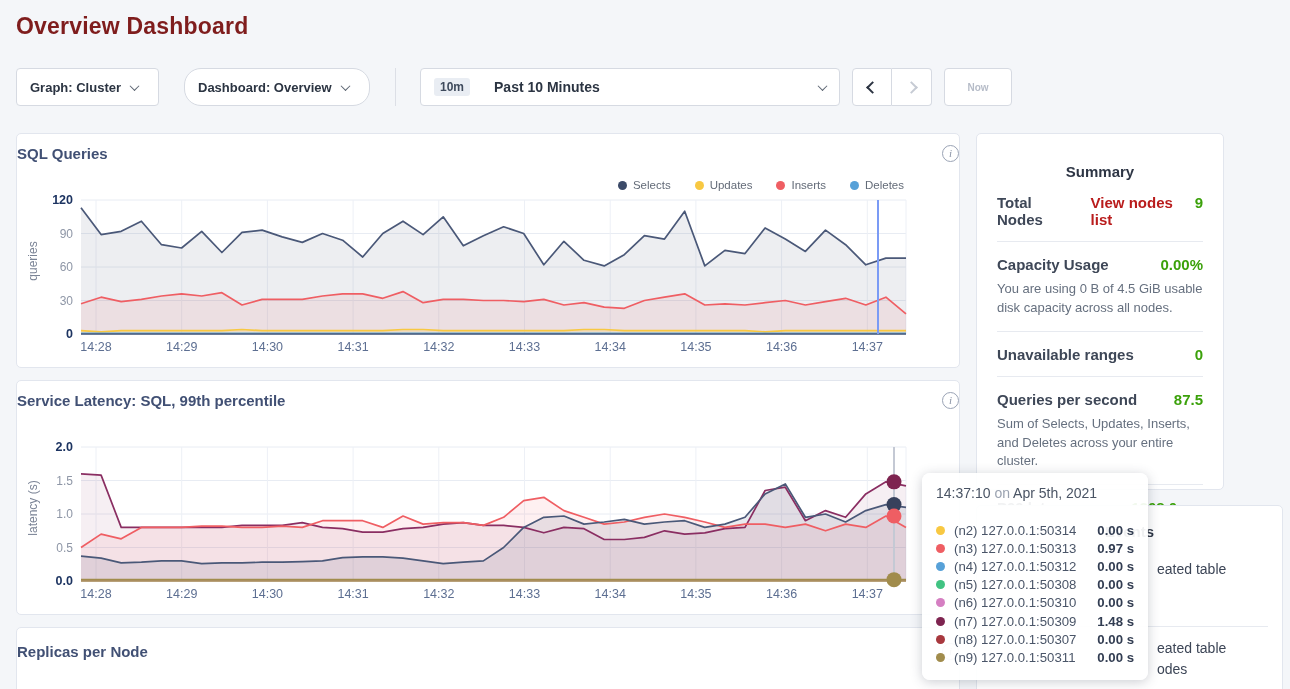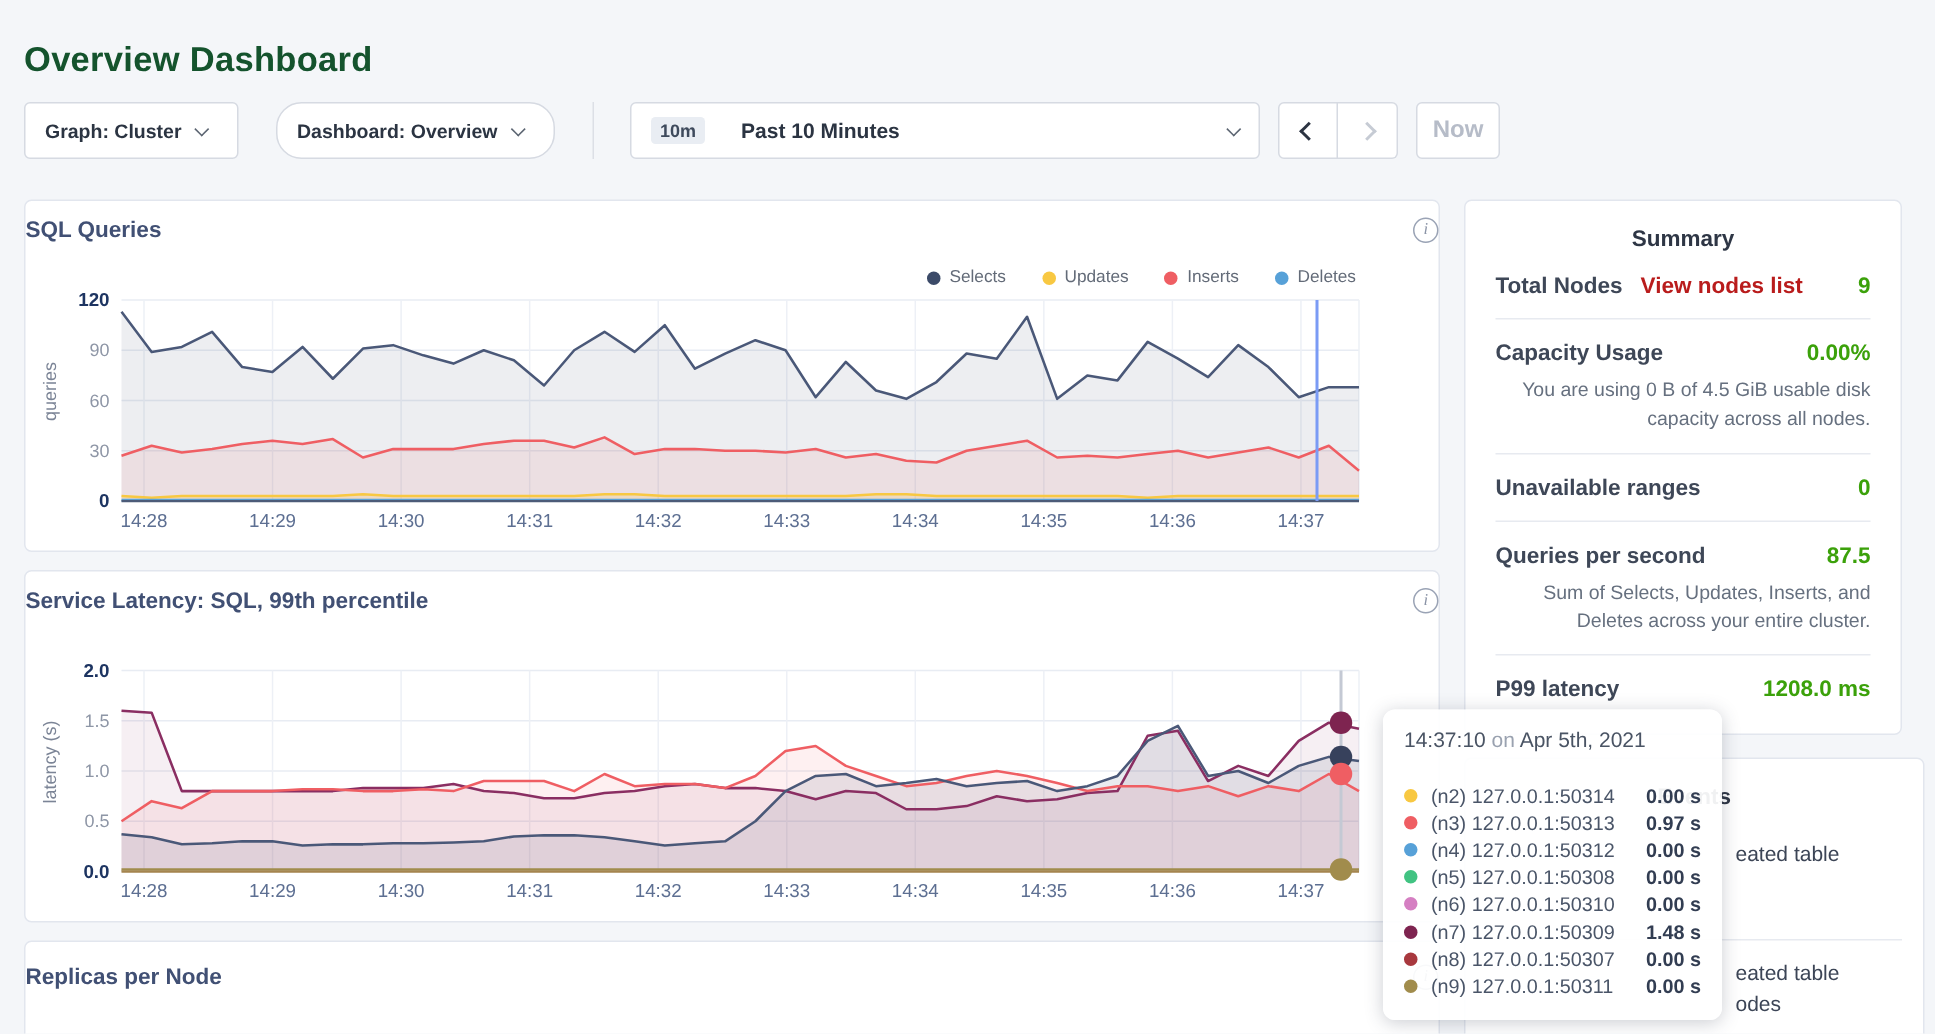--- a/index.html
+++ b/index.html
@@ -4,22 +4,22 @@
 <style>
   * { margin:0; padding:0; box-sizing:border-box; }
   html,body { width:1290px; height:689px; }
   body {
     position:relative; overflow:hidden;
     background:#f4f6f9;
     font-family:"Liberation Sans", sans-serif;
     color:#2b3442;
   }
   .page-title {
-    position:absolute; left:16px; top:26px;
-    font-size:23px; font-weight:700; color:#14532d; letter-spacing:.2px;
+    position:absolute; left:16px; top:13px;
+    font-size:23px; font-weight:700; color:#7f1d1d; letter-spacing:.2px;
   }
   
   .btnish {
     position:absolute; top:68px; height:38px;
     background:#fff; border:1px solid #d6dae2; border-radius:4px;
     display:flex; align-items:center; padding:0 13px;
     font-size:13px; font-weight:700; color:#2b3442; cursor:pointer;
   }
   .chev { width:7px; height:7px; border-right:1.6px solid #5b6471; border-bottom:1.6px solid #5b6471;
     transform:rotate(45deg) translate(-1px,-1px); margin-left:10px; }
@@ -28,21 +28,21 @@
   .time-badge { background:#e9edf3; color:#3e4a5c; font-size:12px; font-weight:700;
     border-radius:3px; padding:2px 6px; margin-right:24px; }
   .arrow-group { position:absolute; left:852px; top:68px; display:flex; }
   .arrow-btn { width:40px; height:38px; background:#fff; border:1px solid #d6dae2;
     display:flex; align-items:center; justify-content:center; cursor:pointer; }
   .arrow-btn.prev { border-radius:4px 0 0 4px; }
   .arrow-btn.next { border-radius:0 4px 4px 0; border-left:none; }
   .chev-big { width:9px; height:9px; border-right:2.2px solid #2c3442; border-bottom:2.2px solid #2c3442; }
   .chev-left  { transform:rotate(135deg); }
   .chev-right { transform:rotate(-45deg); border-color:#c6cbd4; }
-  .now-btn { left:944px; width:56px; justify-content:center; font-size:16px; color:#b6bcc8; cursor:default; }
+  .now-btn { left:944px; width:68px; justify-content:center; font-size:10px; color:#b6bcc8; cursor:default; }
   
   .card { position:absolute; background:#fff; border:1px solid #e2e6ee; border-radius:5px; }
   .chart-card-1 { left:16px; top:133px; width:944px; height:235px; }
   .chart-card-2 { left:16px; top:380px; width:944px; height:235px; }
   .chart-card-3 { left:16px; top:627px; width:944px; height:100px; }
   .chart-title-row { position:absolute; left:0; right:0; top:11px; display:flex;
     align-items:center; justify-content:space-between; gap:8px; }
   .chart-title { font-size:15px; font-weight:700; color:#415074; }
   .info-icon { width:17px; height:17px; border:1.4px solid #9aa3b5; border-radius:50%;
     color:#8a93a6; font-size:11px; line-height:14px; text-align:center; font-style:italic;
@@ -50,23 +50,23 @@
   .legend { position:absolute; top:45px; right:55px; display:flex; gap:24px; }
   .legend-item { display:flex; align-items:center; gap:6px; font-size:11.5px; color:#636b78; }
   .legend-dot { width:9px; height:9px; border-radius:50%; }
   .ylabel { position:absolute; left:-34px; top:120px; width:100px; text-align:center;
     transform:rotate(-90deg); font-size:12px; color:#7b8496; }
   svg.chart { position:absolute; left:0; top:0; }
   svg .tick { fill:#8e96a6; font-size:12px; }
   svg .tick-strong { fill:#1d3461; font-size:12.5px; font-weight:700; }
   svg .xtick { fill:#5d6f92; font-size:12.5px; }
   
-  .summary-card { left:976px; top:133px; width:292px; height:357px; padding:0 20px; }
+  .summary-card { left:976px; top:133px; width:248px; height:357px; padding:12px 20px; }
   .side-title { text-align:center; font-size:15px; font-weight:700; color:#2e3645; padding-top:17px; }
-  .sum-row { padding:14px 0 13px; border-bottom:1px solid #e7eaf0;text-align:right; }
+  .sum-row { padding:14px 0 13px; border-bottom:1px solid #e7eaf0; }
   .sum-row:last-child { border-bottom:none; }
   .sum-head { display:flex; align-items:baseline; }
   .sum-label { font-size:15px; font-weight:700; color:#3e4757; }
   .sum-link { font-size:15px; font-weight:700; color:#b91c1c; margin-left:12px; cursor:pointer; }
   .sum-value { margin-left:auto; font-size:15px; font-weight:700; color:#3ba10a; white-space:nowrap; }
   .sum-desc { margin-top:7px; font-size:13px; color:#66707f; line-height:1.45; }
   .summary-card .sum-row:first-of-type { margin-top:12px; }
   .events-card { left:976px; top:505px; width:307px; height:200px; }
   .ev-frag { position:absolute; left:180px; font-size:14px; color:#3c4556; }
   .ev-div { position:absolute; left:16px; width:275px; height:1px; background:#e7eaf0; top:120px; }

